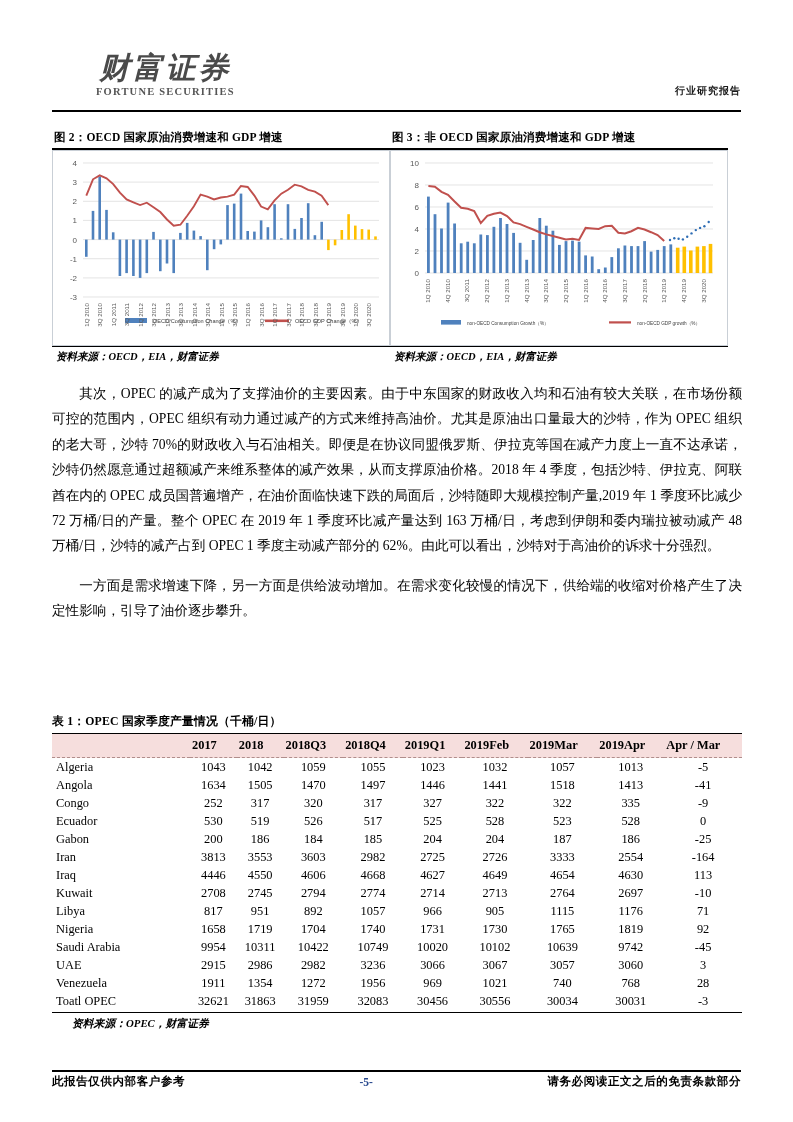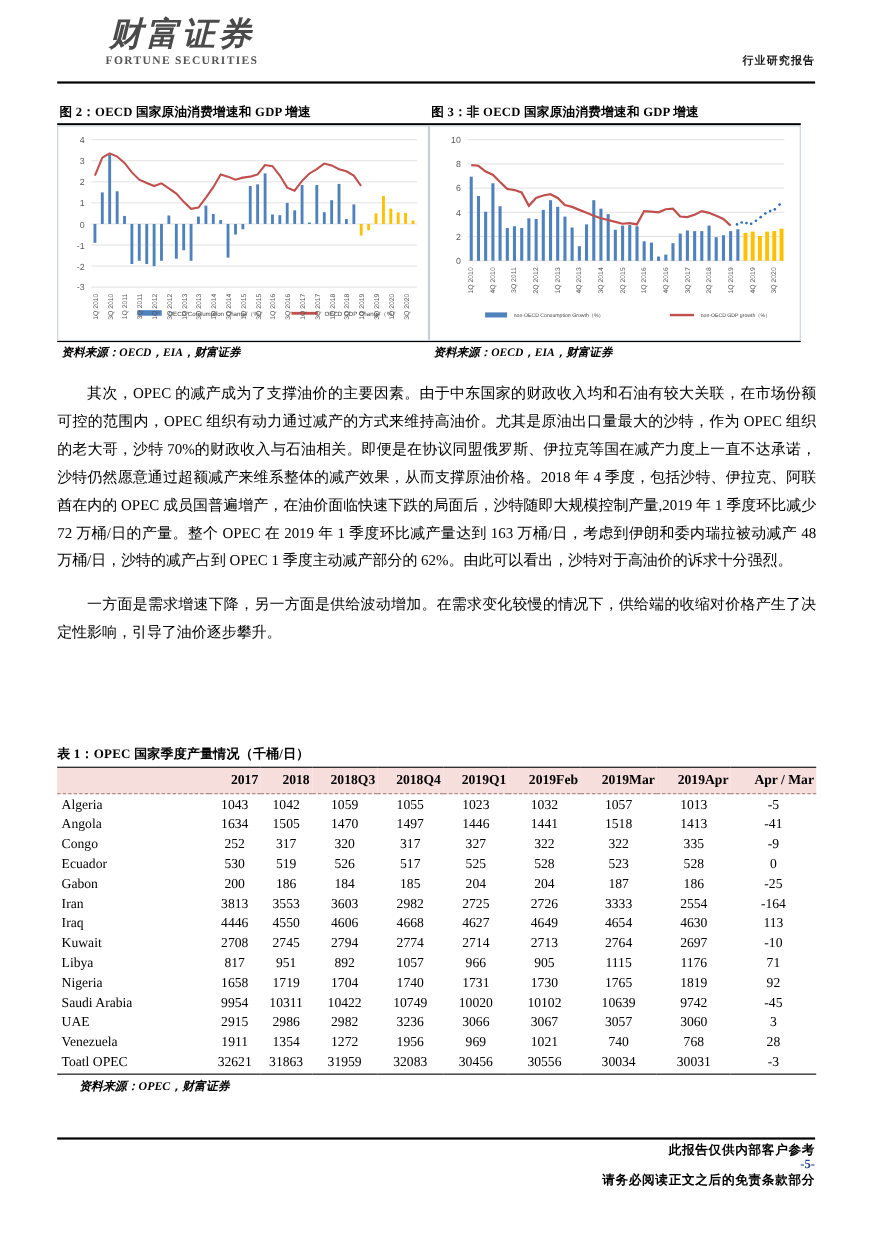--- a/index.html
+++ b/index.html
@@ -8,21 +8,21 @@
     width: 793px; height: 1122px;
     background: #ffffff;
     font-family: "Liberation Serif", "DejaVu Serif", serif;
     color: #000;
     position: relative;
     overflow: hidden;
   }
   .page { position: relative; width: 793px; height: 1122px; padding: 0; }
 
   
-  .header { position: relative; height: 78px; }
+  .header { position: relative; height: 78px; margin-top: 36px; }
   .logo-wrap { position:absolute; left: 96px; top: 16px; text-align:center; }
   .logo-cn {
     font-family: "Liberation Serif", serif;
     font-size: 30px; font-weight: 700; letter-spacing: 3px;
     color: #4a4a4a; line-height: 1.05;
     font-style: italic;
   }
   .logo-en {
     font-family: "Liberation Serif", serif;
     font-size: 10.5px; letter-spacing: 1.2px; color: #555;
@@ -90,41 +90,41 @@
   }
   table.opec {
     width: 100%; border-collapse: collapse;
     font-family: "Liberation Serif", "DejaVu Serif", serif;
     font-size: 12.4px;
   }
   table.opec thead th {
     background: #f6dedd;
     font-weight: 700;
     padding: 4px 2px 4px 2px;
-    text-align: right;
+    text-align: left;
     border-top: 1.7px solid #000;
     border-bottom: 1.3px dashed #b08d8b;
     white-space: nowrap;
   }
   table.opec thead th.left { text-align: left; padding-left: 4px; }
   table.opec tbody td {
     padding: 1.5px 2px;
     text-align: center;
     white-space: nowrap;
   }
   table.opec tbody td.left { text-align: left; padding-left: 4px; }
   table.opec tbody tr:last-child td { border-bottom: 1.7px solid #000; padding-bottom:3px; }
   .tbl-source {
     font-size: 10.8px; font-style: italic; font-weight: 700;
     padding: 4px 0 0 20px; font-family:"Liberation Serif", serif;
   }
 
   
   .footer-rule { position:absolute; left:52px; right:52px; top:1034px; border-top: 2.2px solid #000; }
-  .footer { position:absolute; left:52px; right:52px; top:1038px; display:flex; align-items:flex-end;flex-direction:column; }
+  .footer { position:absolute; left:52px; right:52px; top:1038px; display:flex; align-items:center; }
   .footer-left, .footer-right {
     font-family:"Liberation Serif", serif;
     font-size: 11.5px; font-weight:700; letter-spacing:0.6px; color:#000;
   }
   .footer-center {
     flex:1; text-align:center;
     font-family:"Liberation Serif", serif;
     font-size: 11.5px; color:#26478d; font-weight:700;
   }
   .footer-right { margin-left:auto; }

